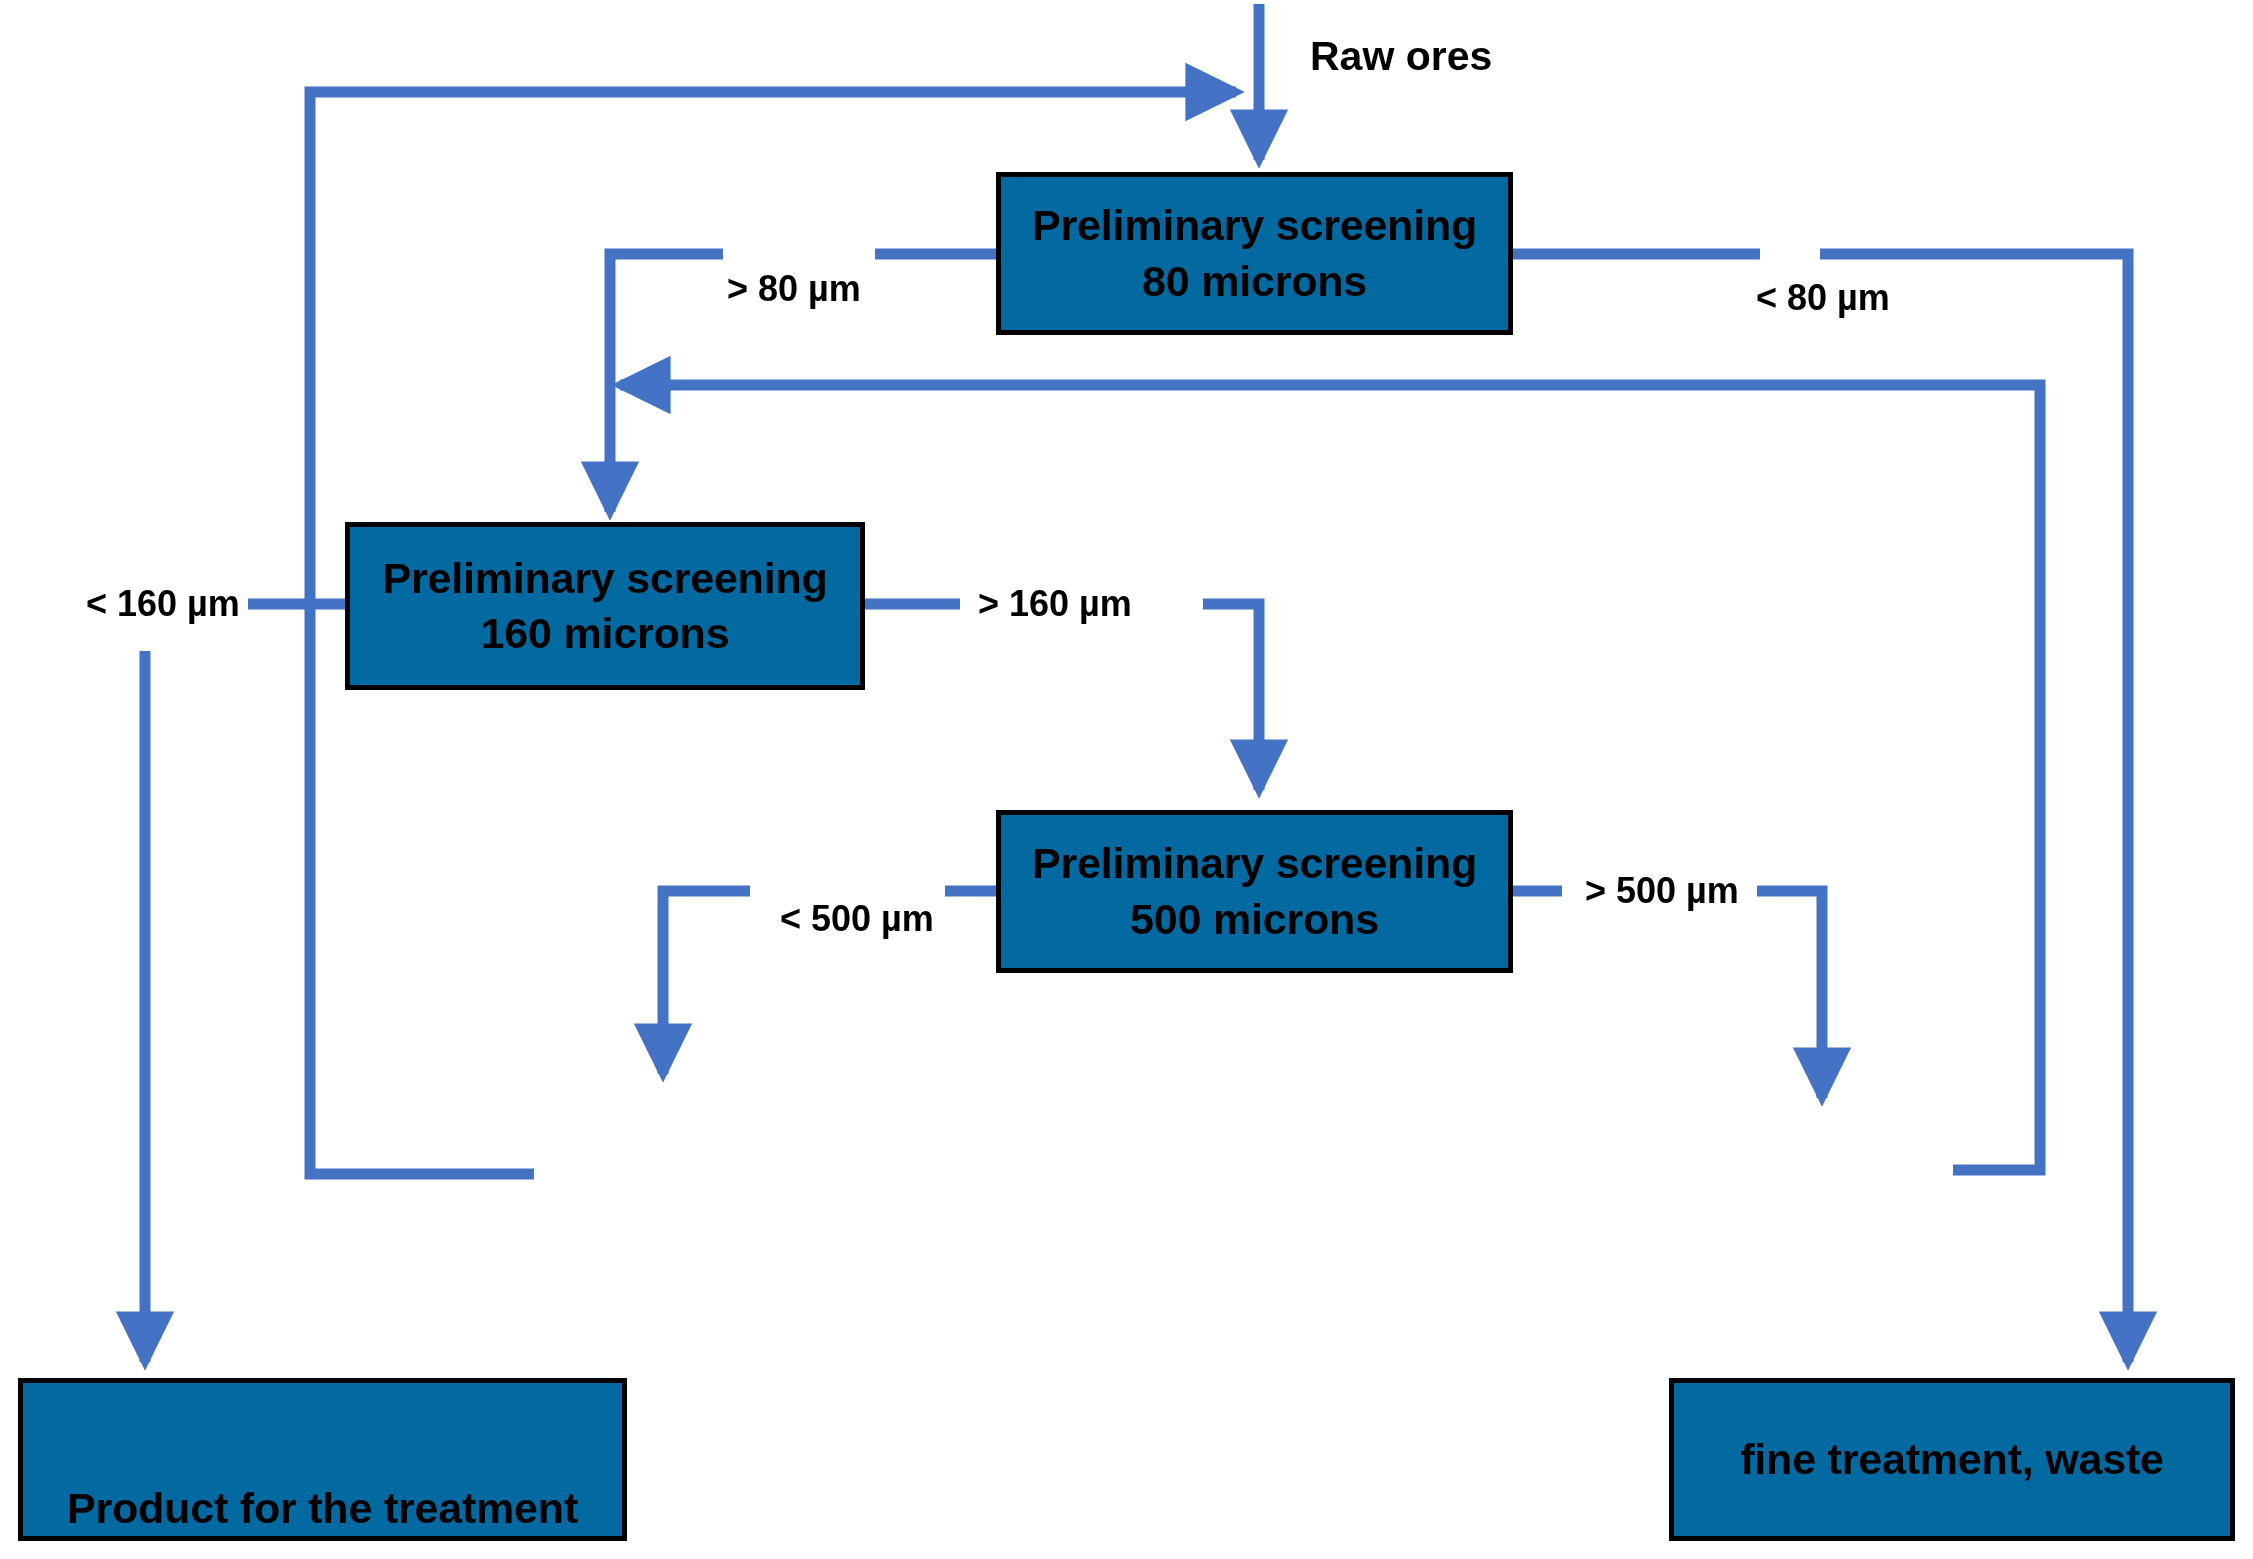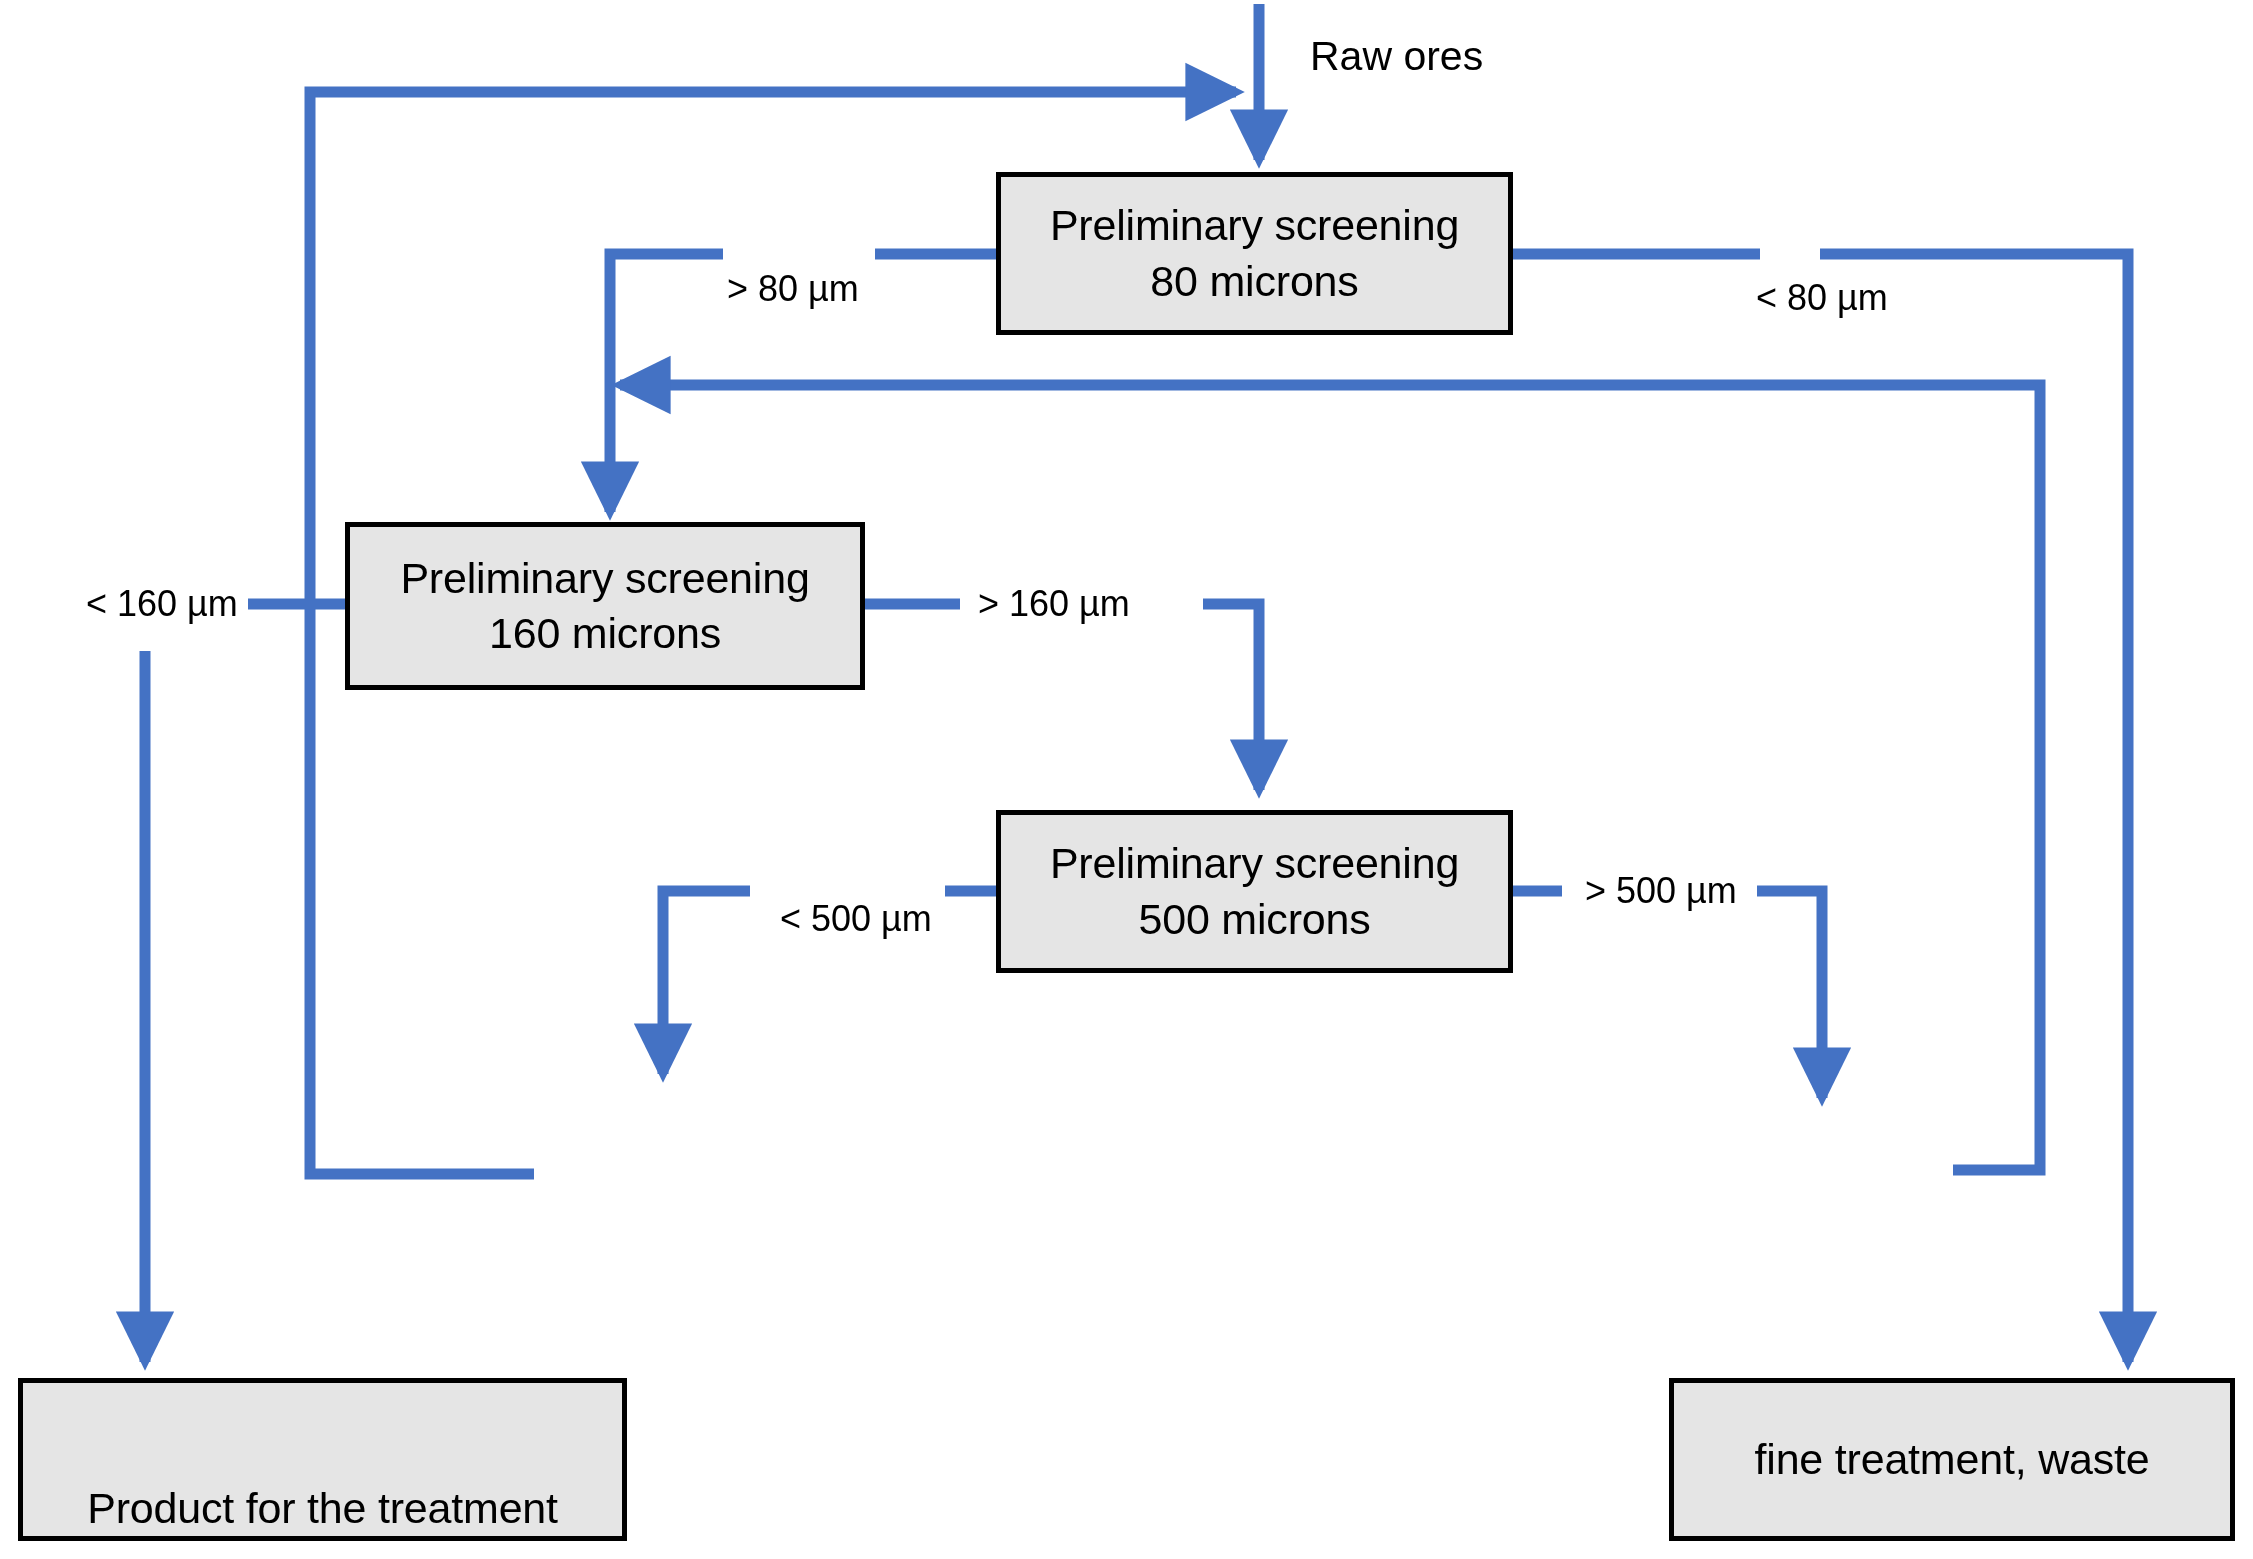--- a/index.html
+++ b/index.html
@@ -9,33 +9,34 @@
   }
   body {
     font-family: "Liberation Sans", sans-serif;
   }
   #canvas {
     position: relative;
     width: 2253px;
     height: 1559px;
     background: #ffffff;
     overflow: hidden;
+    font-weight: bold;
   }
   #flow-svg {
     position: absolute;
     left: 0;
     top: 0;
     width: 2253px;
     height: 1559px;
   }
   .node-box {
     position: absolute;
     box-sizing: border-box;
     border: 5px solid #000000;
-    background: #e5e5e5;
+    background: #0369a1;
     display: flex;
     align-items: center;
     justify-content: center;
     text-align: center;
     color: #000000;
     font-family: "Liberation Sans", sans-serif;
     font-size: 43px;
     line-height: 1.28;
     letter-spacing: -0.2px;
     z-index: 3;

